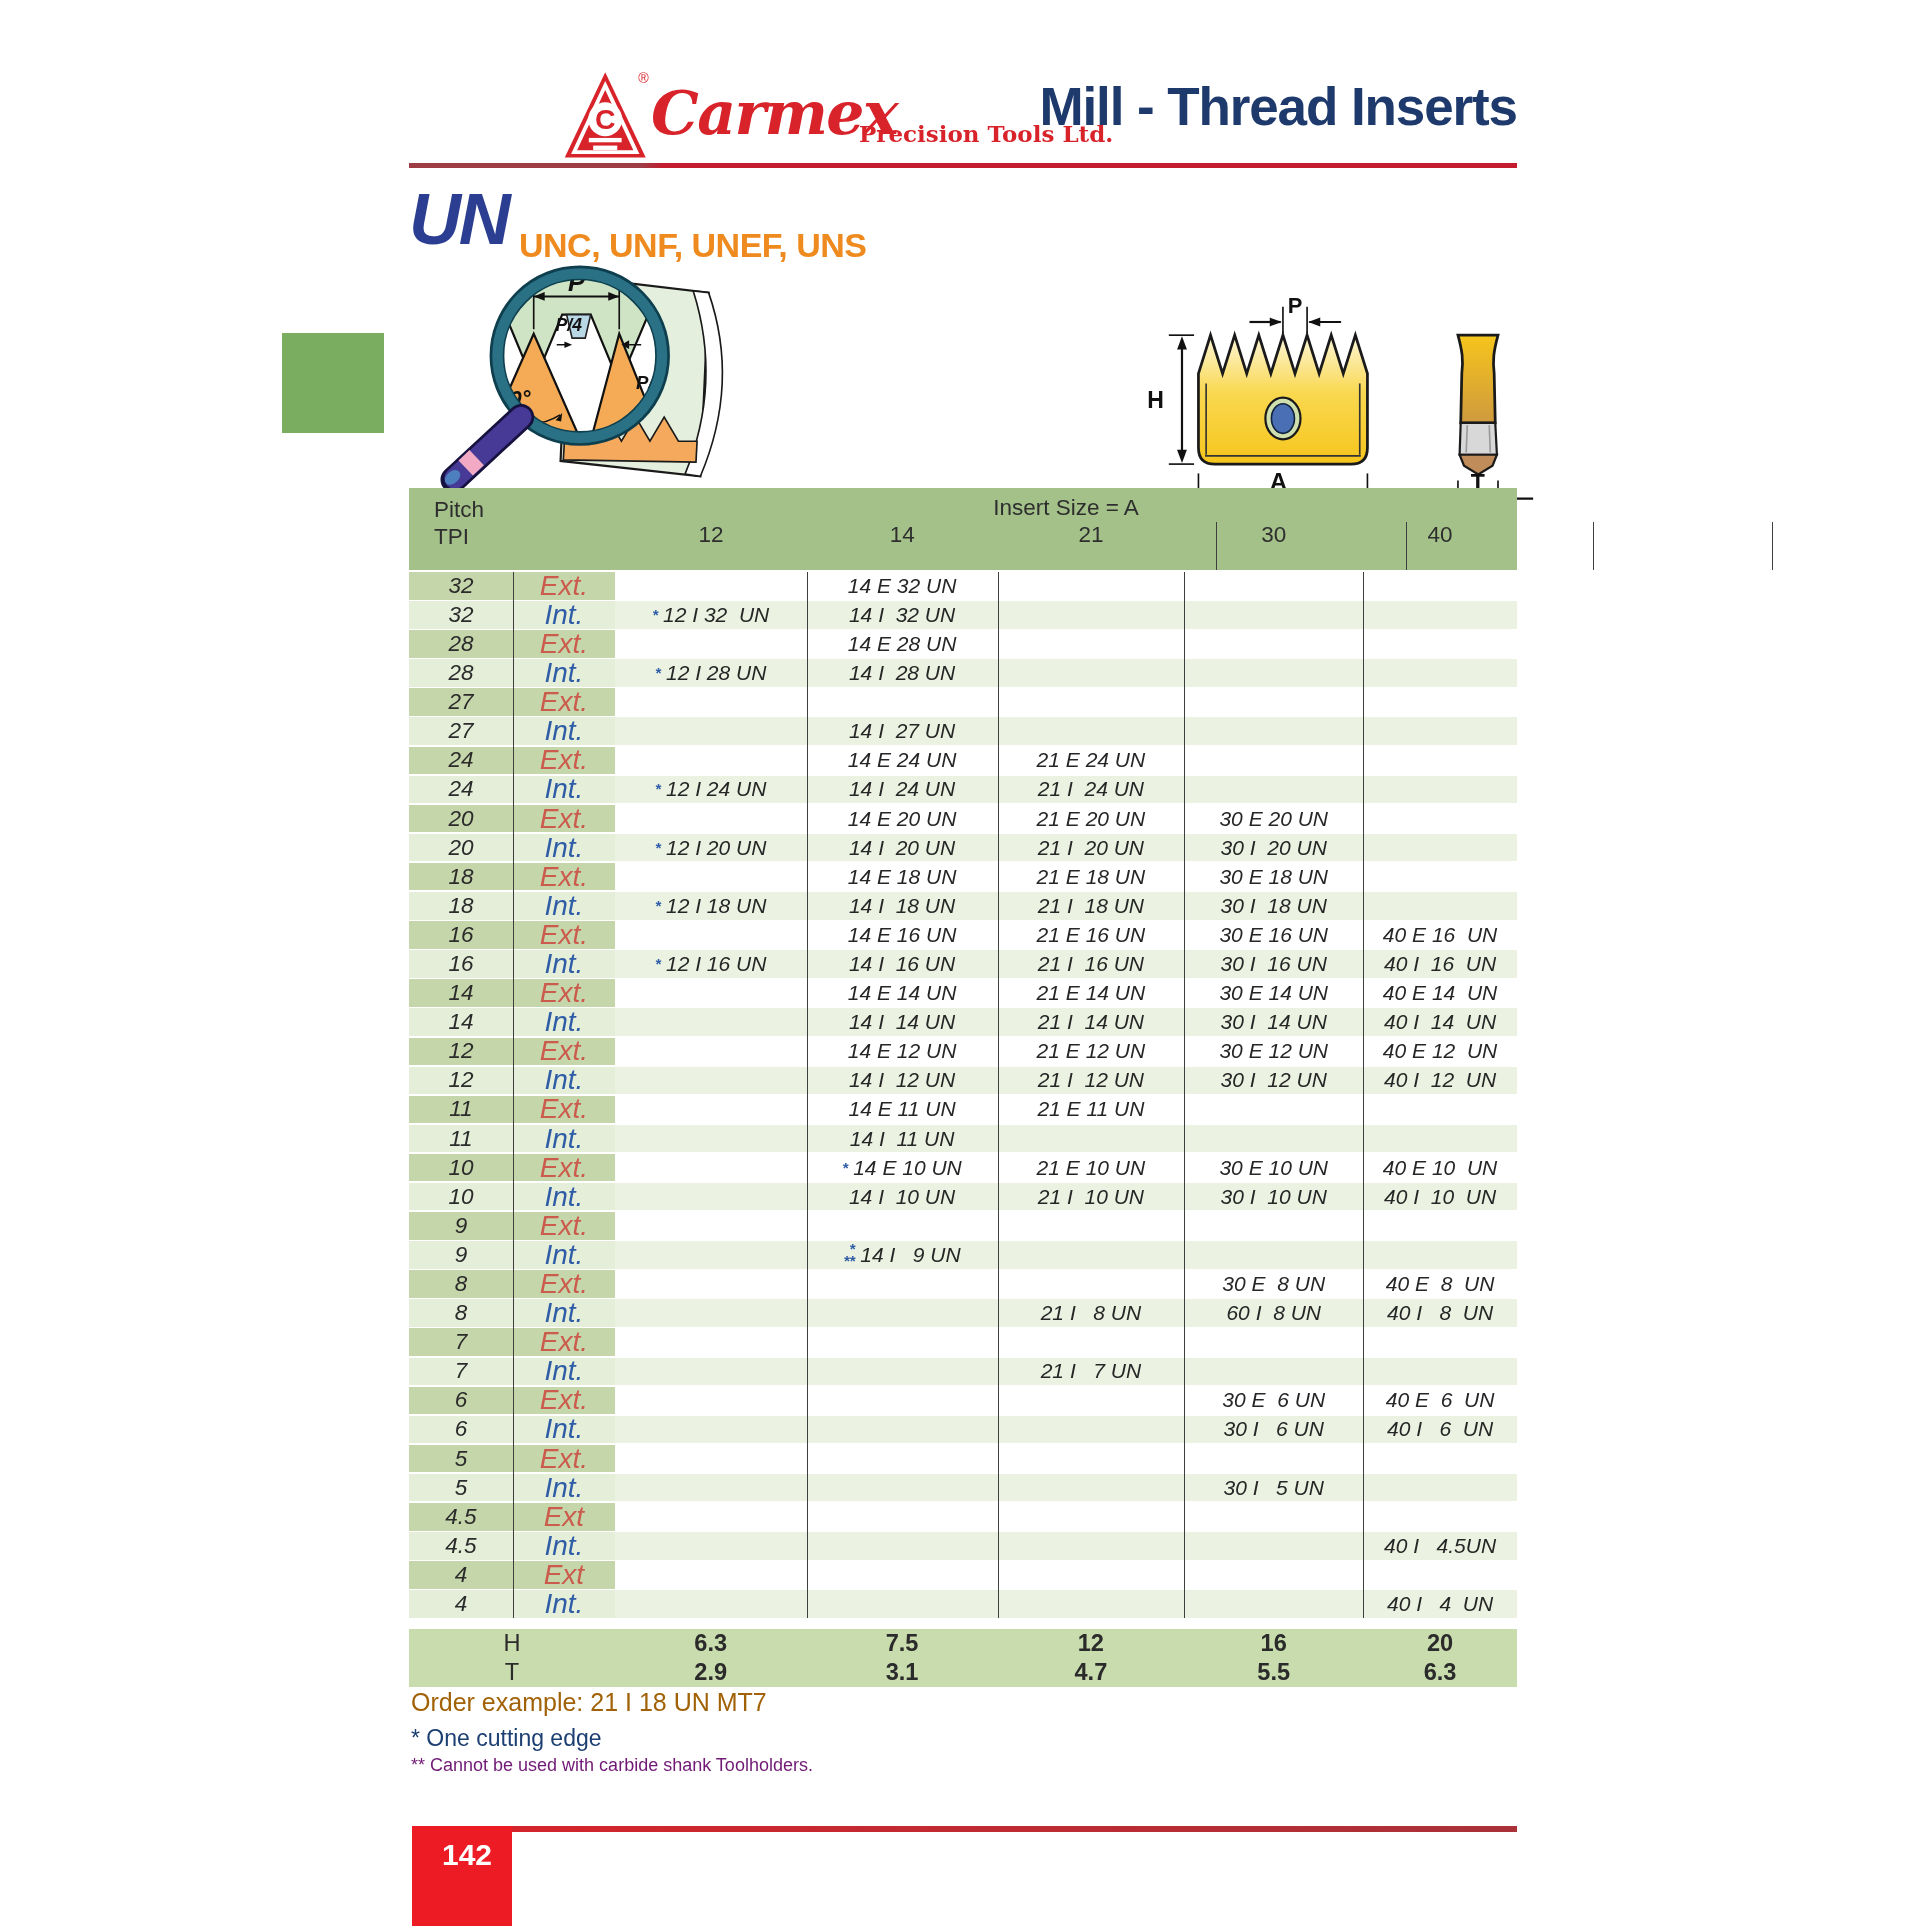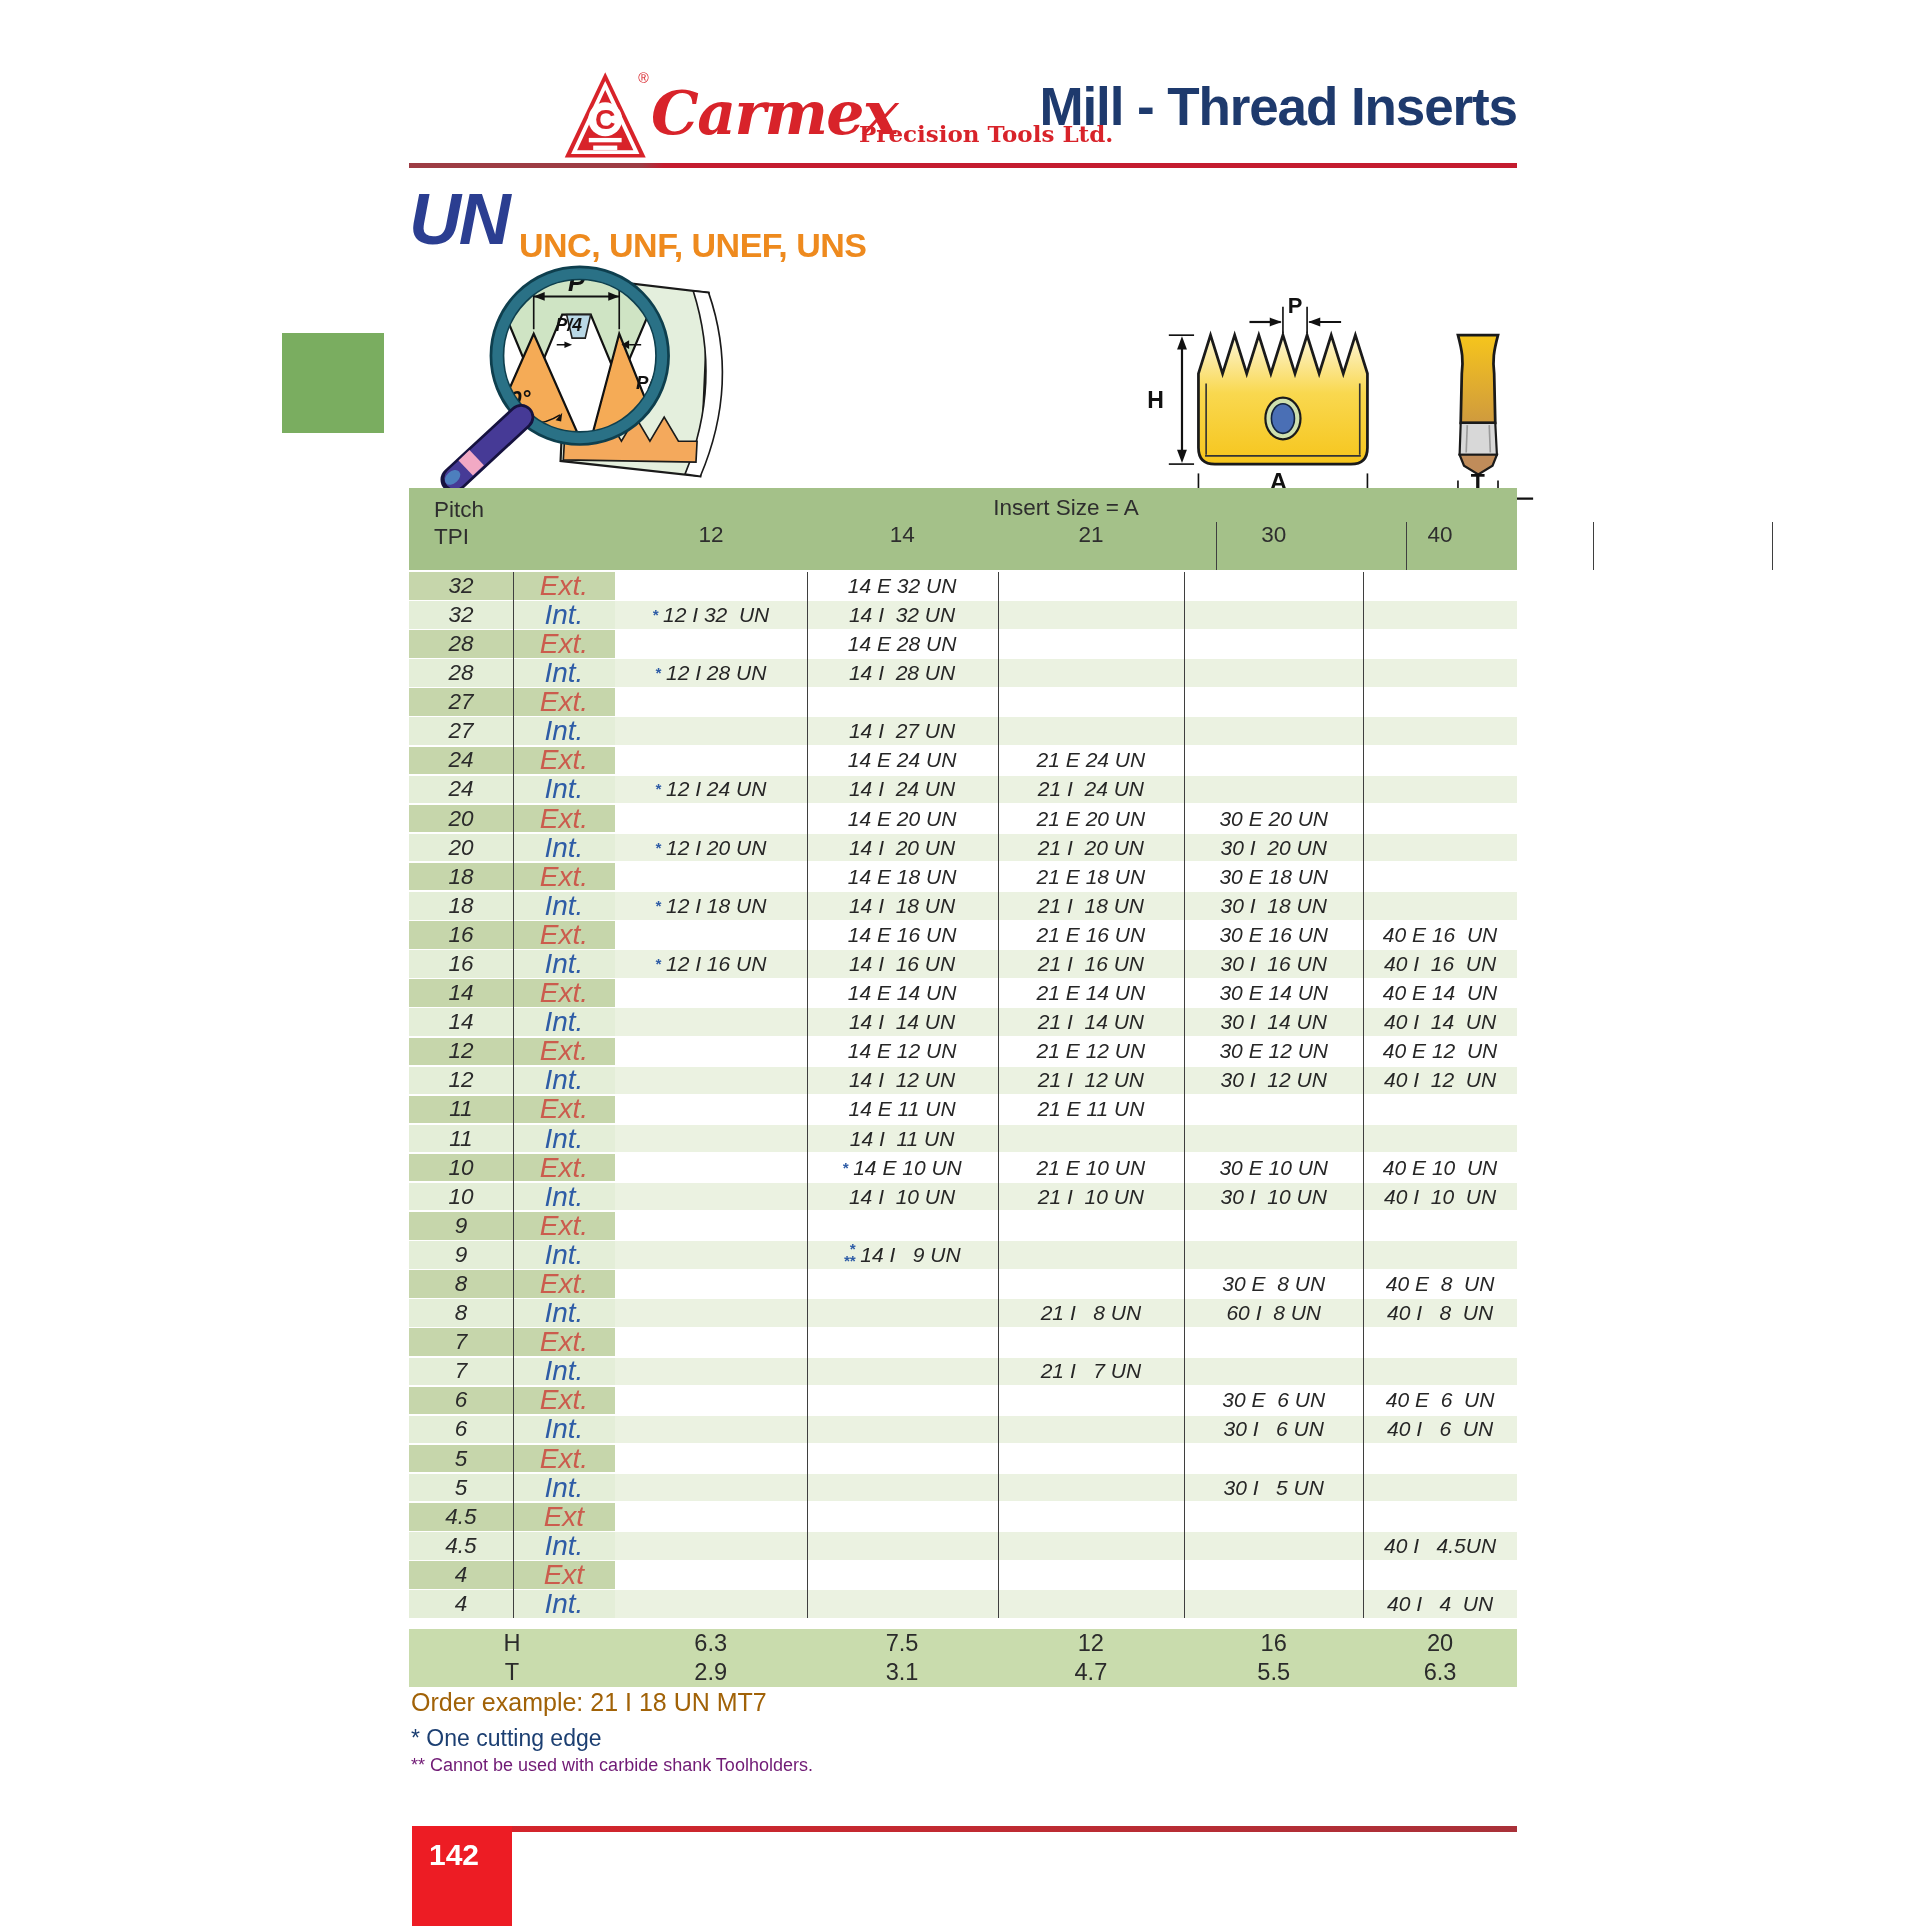--- a/index.html
+++ b/index.html
@@ -47,33 +47,33 @@
   .trow.ext .type { color:#cb5c4d; }
   .trow.int .type { color:#2e5ca6; }
   .txt { white-space:pre; font-size:21px; color:#262626; }
   .mark { white-space:pre-line; font-size:15px; line-height:0.8; color:#2e5ca6; margin-right:5px; text-align:right; font-weight:bold; }
 
   .vline { position:absolute; width:1.1px; background:#3f3f3f; }
 
   .tfoot { position:absolute; left:409px; top:1629px; width:1108px; height:58px; background:#c9dcad; }
   .frow { display:flex; height:29px; align-items:center; font-size:23.6px; color:#2b2b2b; }
   .frow .lab { width:206px; text-align:center; }
-  .frow .fv  { text-align:center; }
+  .frow .fv  { text-align:center;font-weight:bold; }
   .fv0{width:192px}.fv1{width:191px}.fv2{width:187px}.fv3{width:179px}.fv4{width:154px}
 
   
   .order-ex { position:absolute; left:411px; top:1688px; font-size:25px; color:#a16207; }
   .note1 { position:absolute; left:411px; top:1725px; font-size:23px; color:#1c3f72; }
   .note2 { position:absolute; left:411px; top:1755px; font-size:18px; color:#701a75; }
 
   
   .bottom-rule { position:absolute; left:412px; top:1826px; width:1105px; height:5.5px;
     background:linear-gradient(to right,#d8232a 0%,#a93139 100%); }
   .page-box { position:absolute; left:412px; top:1826px; width:100px; height:100px; background:#ed1c24; }
-  .page-num { position:absolute; left:17px; top:12px; font-size:30px; font-weight:bold; color:#ffffff; }
+  .page-num { position:absolute; left:30px; top:12px; font-size:30px; font-weight:bold; color:#ffffff; }
 
   svg text { font-family:"Liberation Sans", sans-serif; }
 </style>
 </head>
 <body>
 
 <div class="page">
 
   <svg style="position:absolute;left:560px;top:69px;" width="91" height="93" viewBox="0 0 165 170">
     <path d="M 82,6 L 156,162 L 8,162 Z" fill="#d8232a"></path>

